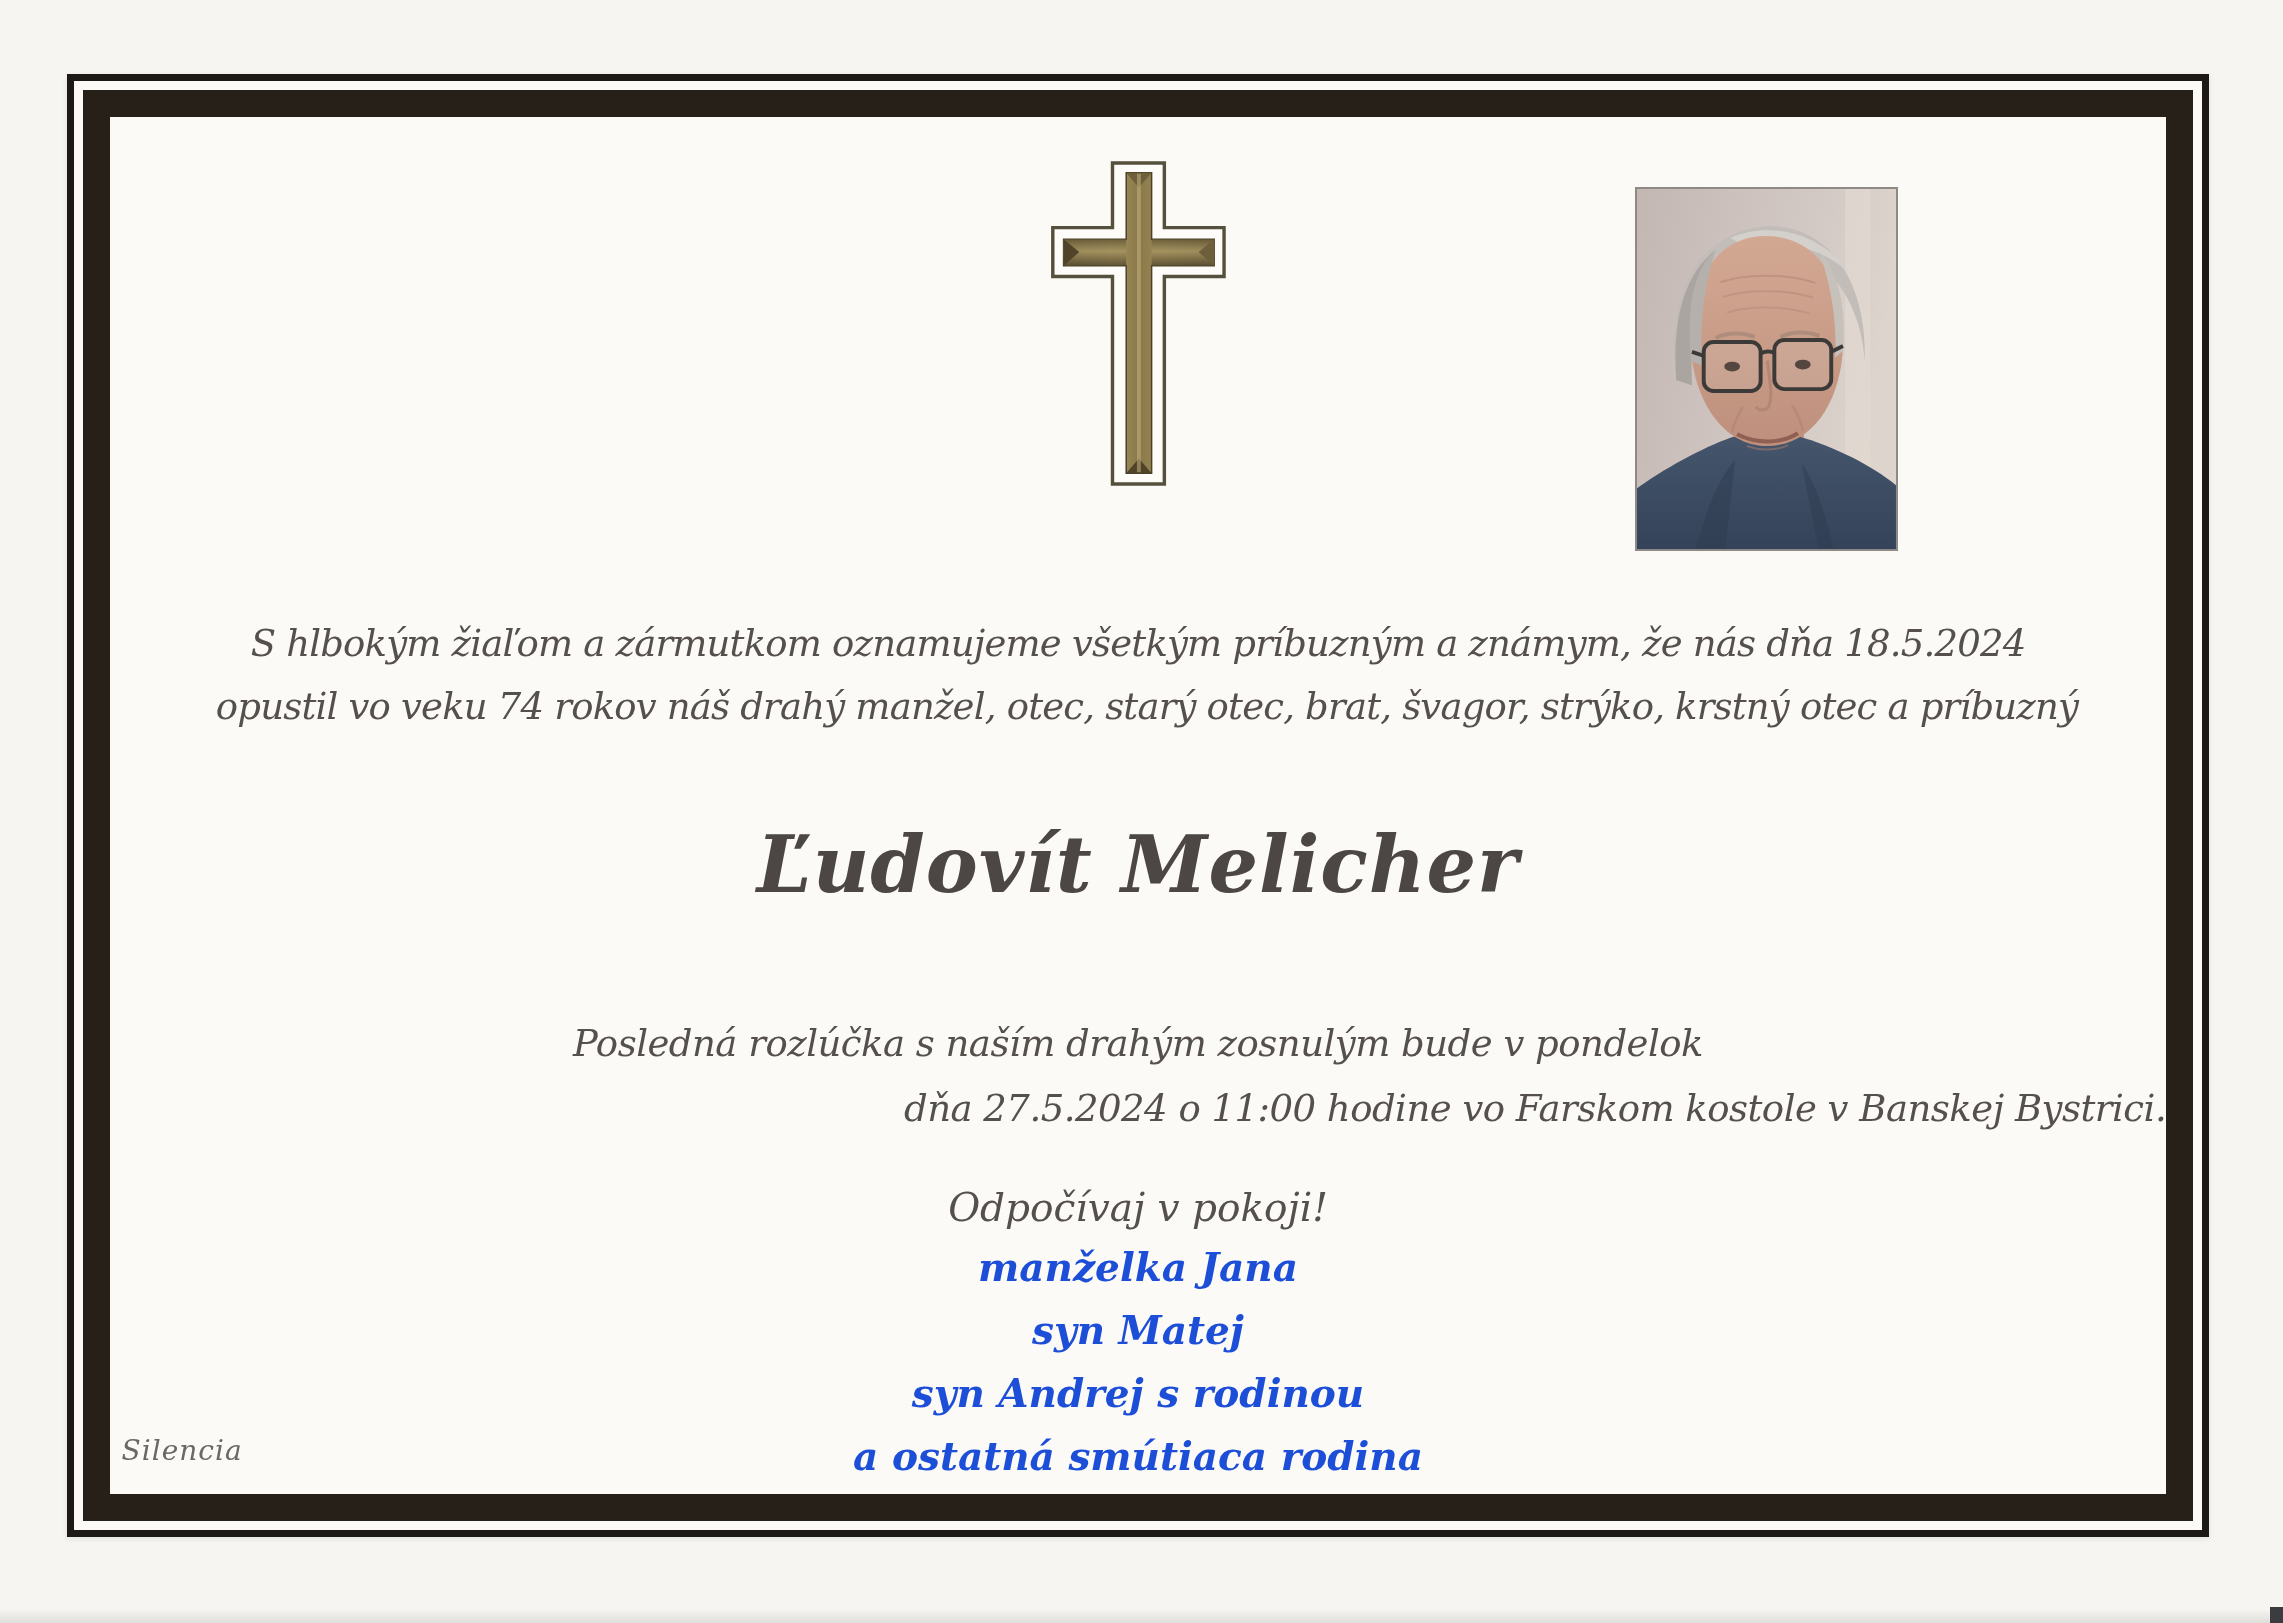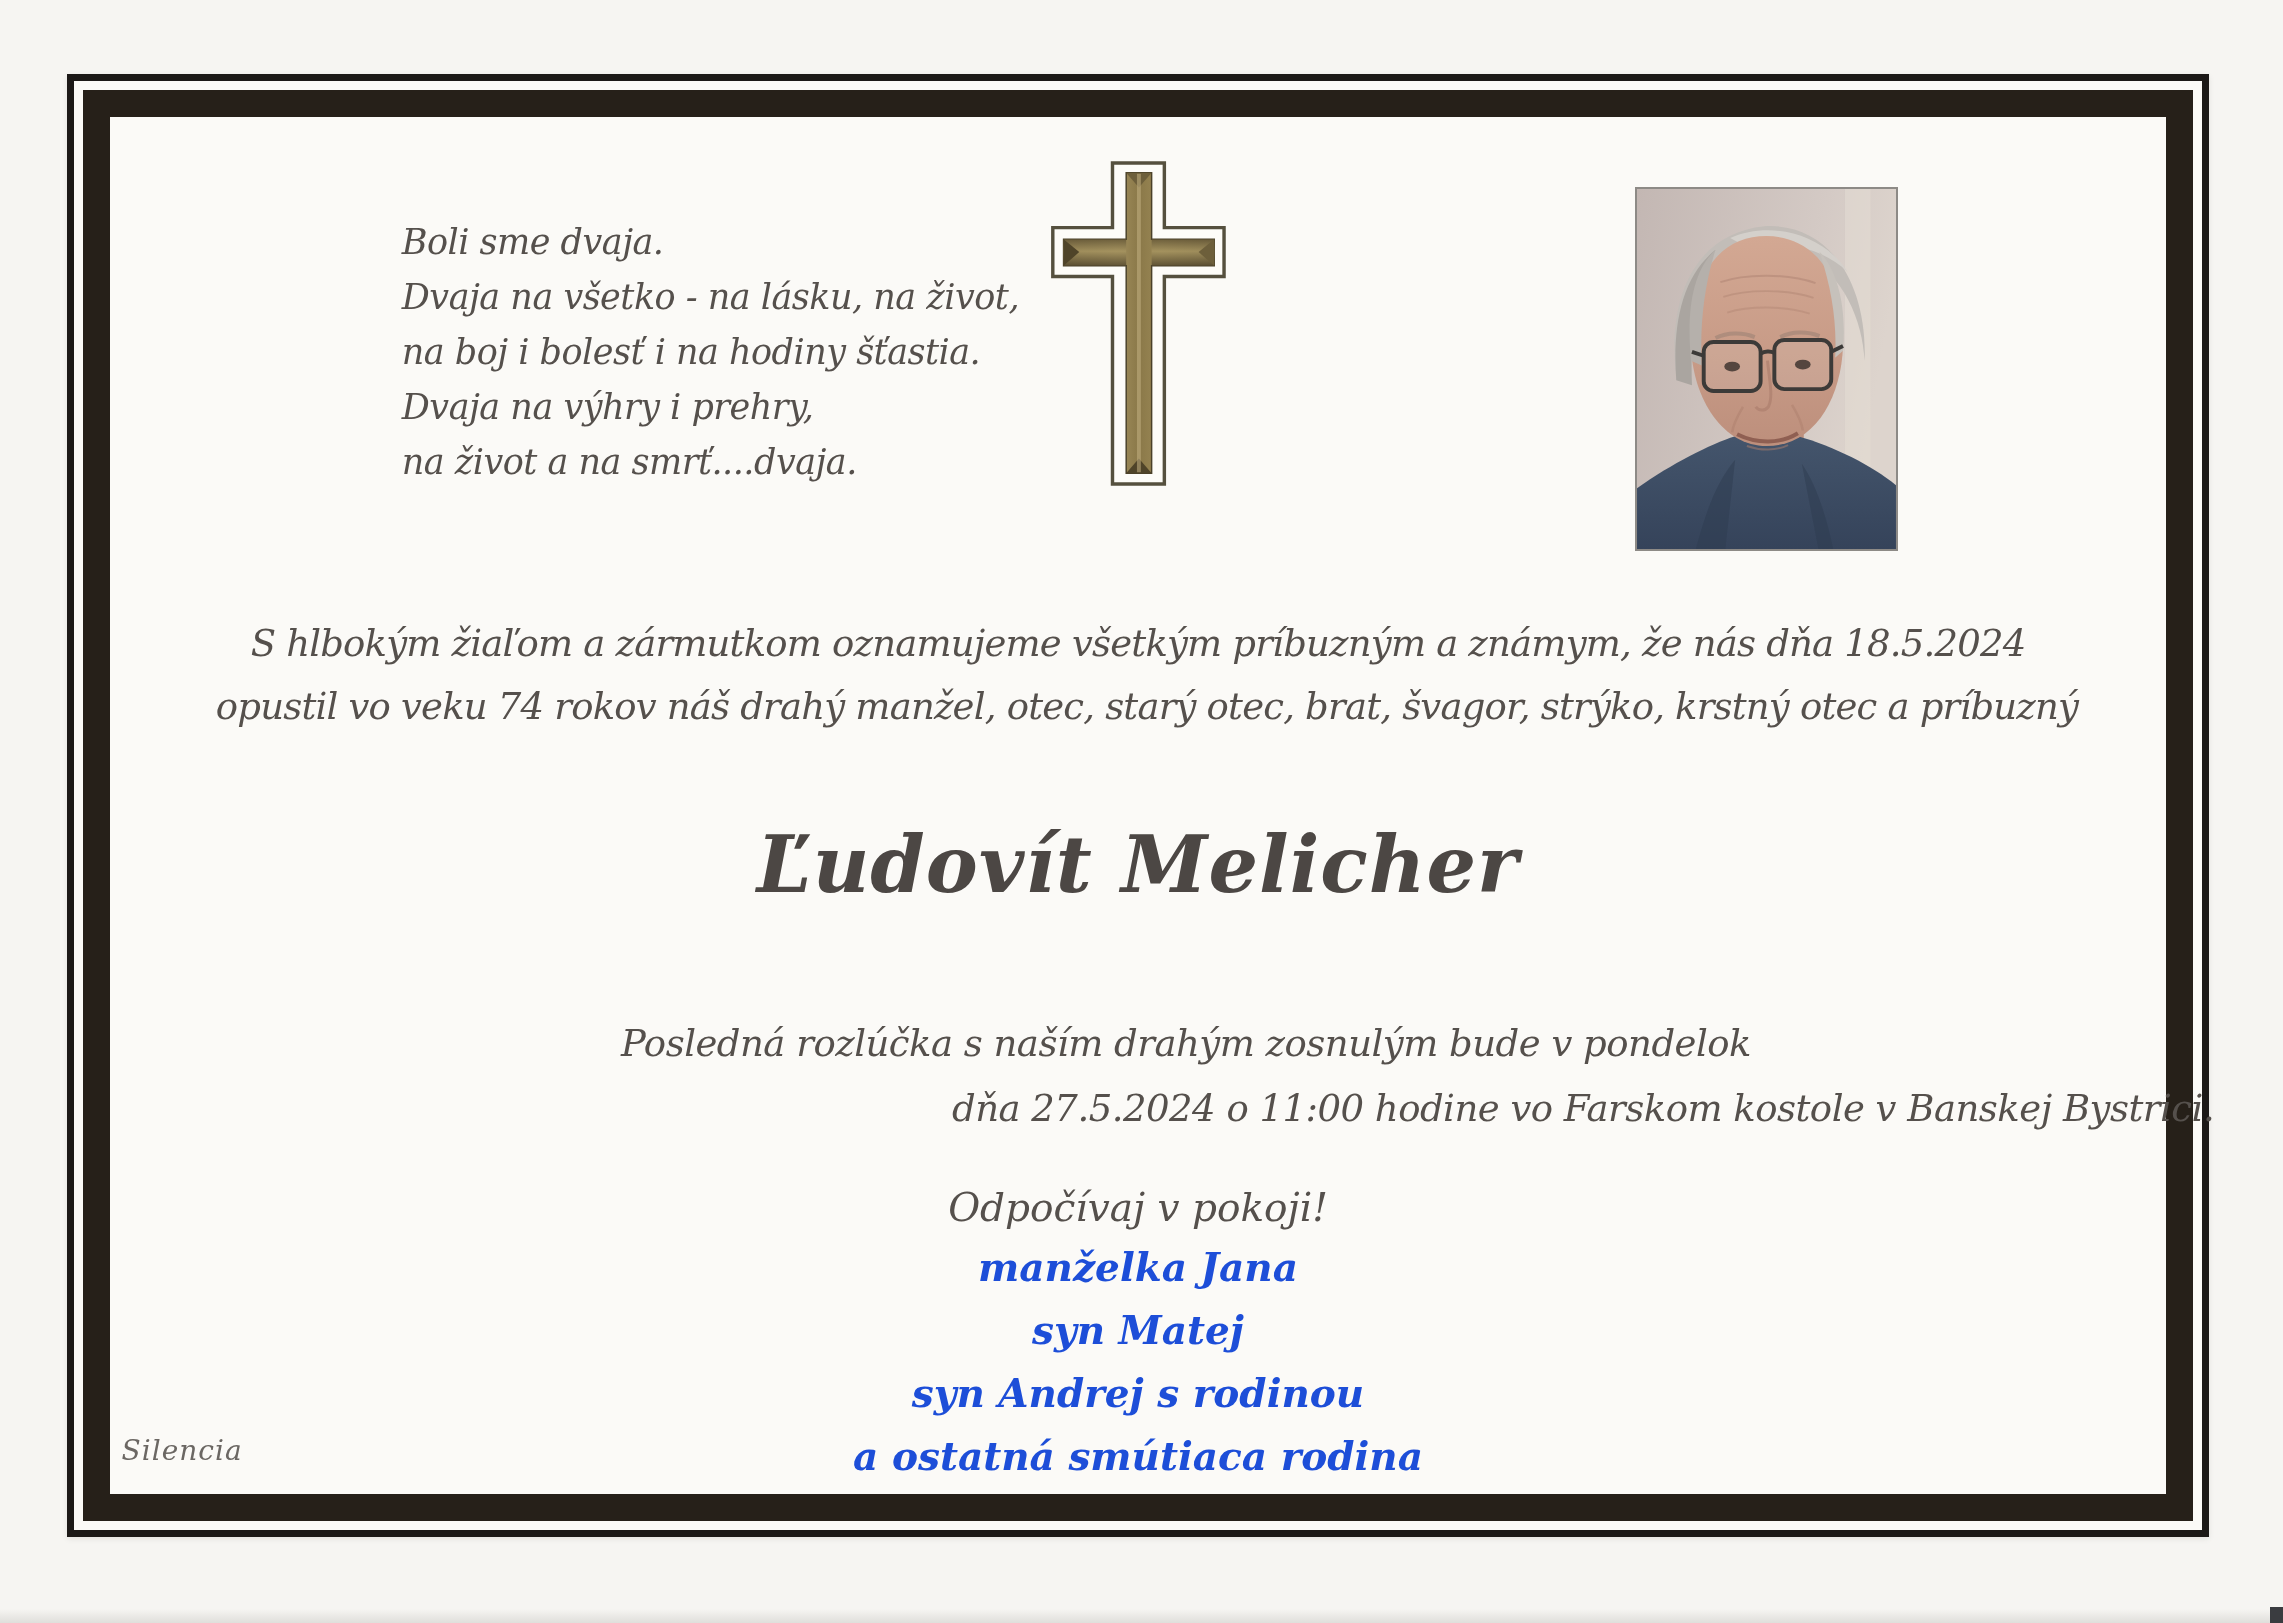--- a/index.html
+++ b/index.html
@@ -45,21 +45,21 @@
     text-align: center;
     white-space: nowrap;
   }
   .announce { font-size: 37px; letter-spacing: -0.8px; line-height: 63px; }
   .name-line {
     font-size: 78px;
     font-weight: bold;
     color: #4c4744;
     letter-spacing: 1px;
   }
-  .funeral { font-size: 37px; letter-spacing: -0.5px; line-height: 65px; padding-left: 48px; }
+  .funeral { font-size: 37px; letter-spacing: -0.5px; line-height: 65px; }
   .farewell { font-size: 39px; }
   .mourners {
     position: absolute; left: 0; width: 100%;
     top: 1119px;
     text-align: center;
     font-size: 39px;
     font-weight: bold;
     line-height: 63px;
     color: #1d4ed8;
     font-style: italic;
@@ -99,27 +99,20 @@
     background: #3a3c40;
   }
 </style>
 </head>
 <body>
 
 <div class="sheet">
   <div class="frame-inner">
     <div class="content">
 
-      <div class="poem txt">
-        <div>Boli sme dvaja.</div>
-        <div>Dvaja na všetko - na lásku, na život,</div>
-        <div>na boj i bolesť i na hodiny šťastia.</div>
-        <div>Dvaja na výhry i prehry,</div>
-        <div>na život a na smrť....dvaja.</div>
-      </div>
 
       <div class="cross-wrap">
         <svg width="182" height="327" viewBox="0 0 186 334" xmlns="http://www.w3.org/2000/svg">
           <defs>
             <linearGradient id="bronze" x1="0" y1="0" x2="1" y2="0">
               <stop offset="0" stop-color="#5e5134"></stop>
               <stop offset="0.35" stop-color="#a2905f"></stop>
               <stop offset="0.5" stop-color="#8a7848"></stop>
               <stop offset="0.65" stop-color="#9c8a58"></stop>
               <stop offset="1" stop-color="#554a30"></stop>

